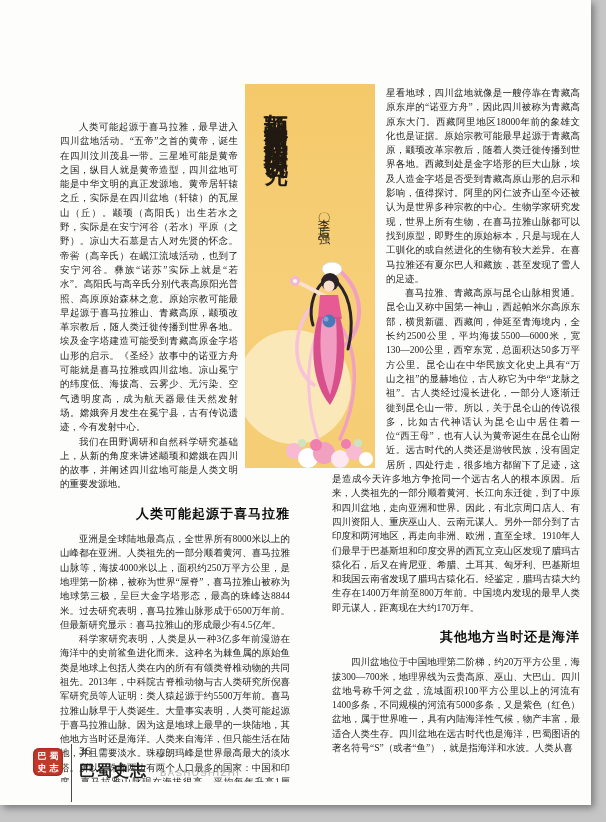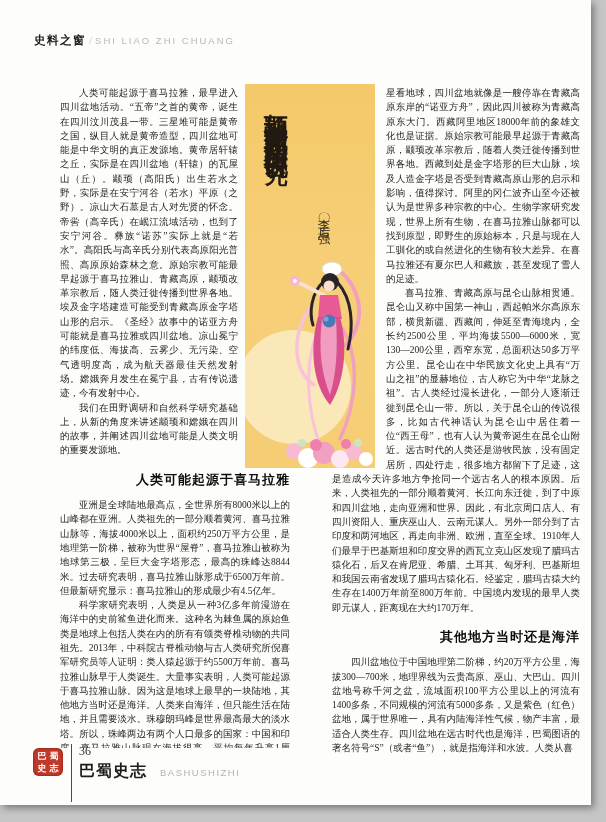--- a/index.html
+++ b/index.html
@@ -15,21 +15,21 @@
     box-shadow:3px 3px 7px rgba(60,60,60,.55);
   }
   
   .header{position:absolute;left:34px;top:30px;white-space:nowrap;}
   .h-cn{font-weight:bold;font-size:11.5px;color:#1f1f1f;letter-spacing:1.5px;}
   .h-sep{color:#c0c0c0;font-size:11px;margin:0 3px;}
   .h-py{font-size:9.5px;color:#b8b8b8;letter-spacing:2px;font-family:"Liberation Sans","DejaVu Sans",sans-serif;}
   
   .columns{position:absolute;left:60px;top:86px;width:520px;display:flex;}
   .col{font-size:9.5px;line-height:14.3px;color:#1d1d1d;text-align:justify;}
-  .col.left{width:230px;margin-right:42px;height:662px;overflow:hidden;}
+  .col.left{width:230px;margin-right:42px;height:662px;overflow:hidden;margin-top:34px;}
   .col.right{width:248px;height:706px;overflow:hidden;}
   .spacer-r{float:right;width:52px;height:384px;}
   .spacer-l{float:left;width:54px;height:384px;}
   p.para{margin:0;text-indent:2em;}
   p.para.no-indent{text-indent:0;}
   h3.heading{
     margin:15px 0 11px 0;text-align:right;font-size:13px;
     font-weight:bold;color:#0e0e0e;letter-spacing:1px;clear:none;
   }
   
@@ -70,23 +70,20 @@
   .f-page{position:absolute;left:46px;top:0;font-size:12px;color:#2a2a2a;}
   .f-journal{position:absolute;left:46px;top:17px;white-space:nowrap;}
   .f-cn{font-weight:bold;font-size:16px;color:#1c1c1c;letter-spacing:1px;}
   .f-py{font-size:9.5px;color:#b3b3b3;letter-spacing:1.5px;margin-left:13px;font-family:"Liberation Sans","DejaVu Sans",sans-serif;}
 </style>
 </head>
 <body>
 
 <div class="page">
 
-  <div class="header">
-    <span class="h-cn">史料之窗</span><span class="h-sep">/</span><span class="h-py">SHI LIAO ZHI CHUANG</span>
-  </div>
 
   <div class="columns">
     <div class="col left">
       <div class="spacer-r"></div>
       <p class="para">人类可能起源于喜马拉雅，最早进入四川盆地活动。“五帝”之首的黄帝，诞生在四川汶川茂县一带。三星堆可能是黄帝之国，纵目人就是黄帝造型，四川盆地可能是中华文明的真正发源地。黄帝居轩辕之丘，实际是在四川盆地（轩辕）的瓦屋山（丘）。颛顼（高阳氏）出生若水之野，实际是在安宁河谷（若水）平原（之野）。凉山大石墓是古人对先贤的怀念。帝喾（高辛氏）在岷江流域活动，也到了安宁河谷。彝族“诺苏”实际上就是“若水”。高阳氏与高辛氏分别代表高原阳光普照、高原原始森林之意。原始宗教可能最早起源于喜马拉雅山、青藏高原，颛顼改革宗教后，随人类迁徙传播到世界各地。埃及金字塔建造可能受到青藏高原金字塔山形的启示。《圣经》故事中的诺亚方舟可能就是喜马拉雅或四川盆地。凉山冕宁的纬度低、海拔高、云雾少、无污染、空气透明度高，成为航天器最佳天然发射场。嫦娥奔月发生在冕宁县，古有传说遗迹，今有发射中心。</p>
       <p class="para">我们在田野调研和自然科学研究基础上，从新的角度来讲述颛顼和嫦娥在四川的故事，并阐述四川盆地可能是人类文明的重要发源地。</p>
       <h3 class="heading">人类可能起源于喜马拉雅</h3>
       <p class="para">亚洲是全球陆地最高点，全世界所有8000米以上的山峰都在亚洲。人类祖先的一部分顺着黄河、喜马拉雅山脉等，海拔4000米以上，面积约250万平方公里，是地理第一阶梯，被称为世界“屋脊”，喜马拉雅山被称为地球第三极，呈巨大金字塔形态，最高的珠峰达8844米。过去研究表明，喜马拉雅山脉形成于6500万年前。但最新研究显示：喜马拉雅山的形成最少有4.5亿年。</p>
       <p class="para">科学家研究表明，人类是从一种3亿多年前漫游在海洋中的史前鲨鱼进化而来。这种名为棘鱼属的原始鱼类是地球上包括人类在内的所有有颌类脊椎动物的共同祖先。2013年，中科院古脊椎动物与古人类研究所倪喜军研究员等人证明：类人猿起源于约5500万年前。喜马拉雅山脉早于人类诞生。大量事实表明，人类可能起源于喜马拉雅山脉。因为这是地球上最早的一块陆地，其他地方当时还是海洋。人类来自海洋，但只能生活在陆地，并且需要淡水。珠穆朗玛峰是世界最高最大的淡水塔。所以，珠峰两边有两个人口最多的国家：中国和印度。喜马拉雅山脉现在海拔很高，平均每年升高1厘米，但过去没有这么高，也不太缺氧，适合人类生存。喜马拉雅山上有许多海洋生物化石，说明过去的确在海洋之中。《圣经》故事中的诺亚方舟可能就是喜马拉雅。从卫</p>
     </div>

